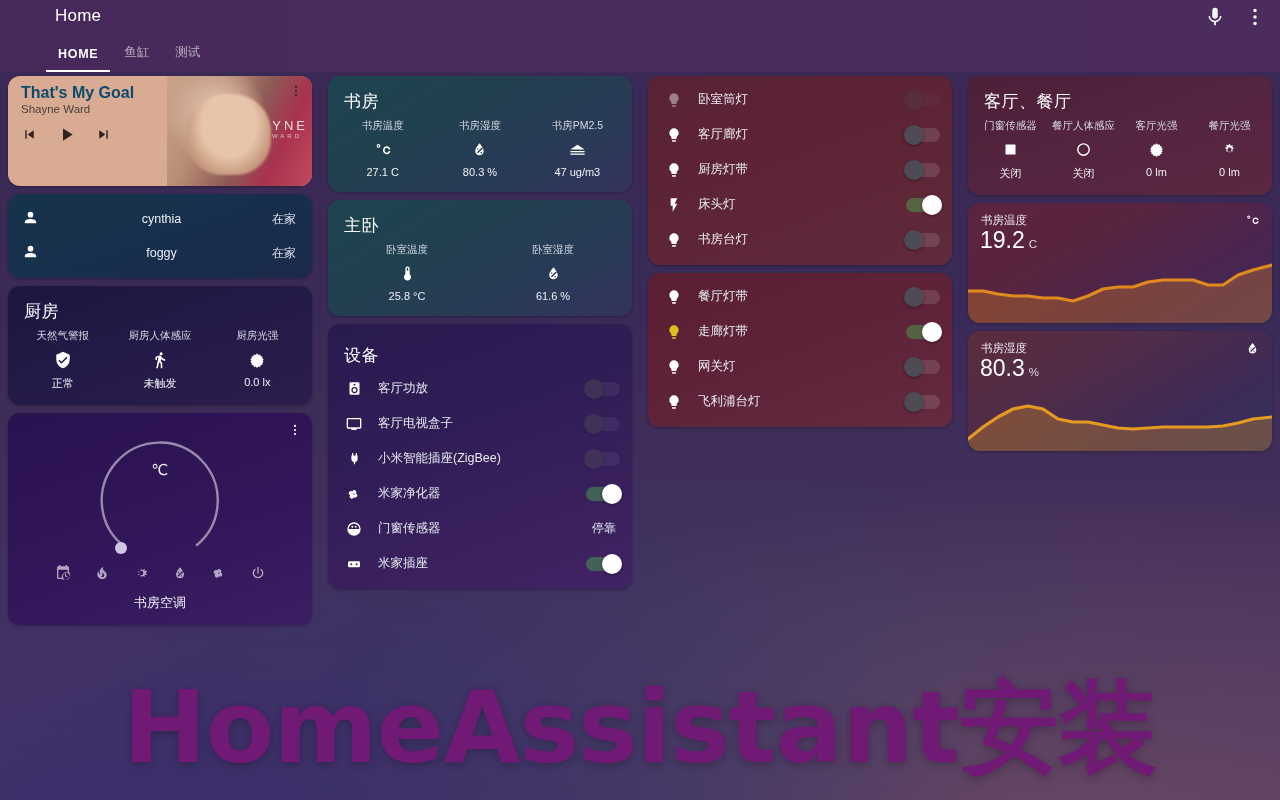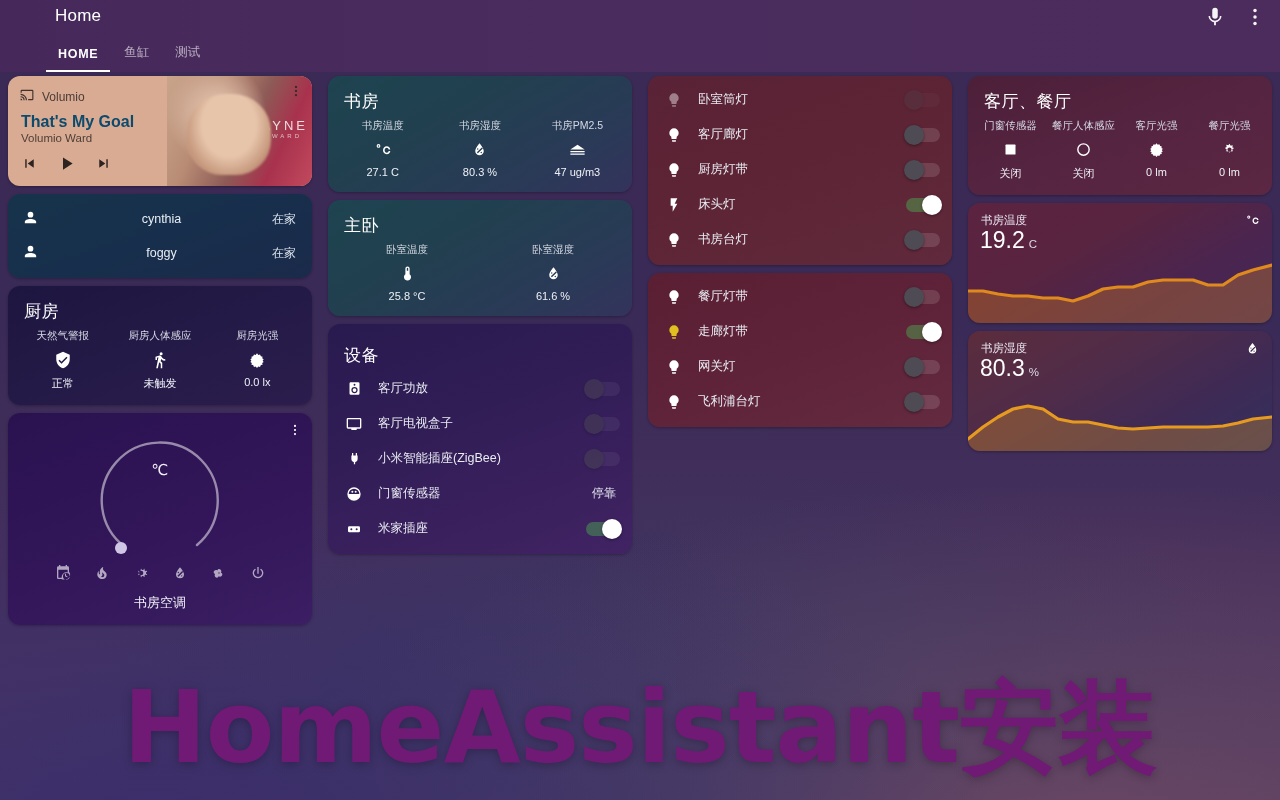--- a/index.html
+++ b/index.html
@@ -205,30 +205,22 @@
         <div class="media-art-text">SHAYNE</div>
         <div class="media-art-sub">WARD</div>
       </div>
       <div class="media-menu">
         <svg width="14" height="14" viewBox="0 0 24 24" fill="#3a2d2a">
             <circle cx="12" cy="5" r="2"></circle>
             <circle cx="12" cy="12" r="2"></circle>
             <circle cx="12" cy="19" r="2"></circle>
           </svg>
       </div>
-      <div class="media-source">
-        <span>
-          <svg width="14" height="14" viewBox="0 0 24 24" fill="#40332f">
-              <path d="M1 18v3h3a3 3 0 0 0-3-3m0-4v2a5 5 0 0 1 5 5h2a7 7 0 0 0-7-7m0-4v2a9 9 0 0 1 9 9h2A11 11 0 0 0 1 10m20-7H3a2 2 0 0 0-2 2v3h2V5h18v14h-7v2h7a2 2 0 0 0 2-2V5a2 2 0 0 0-2-2Z"></path>
-            </svg>
-        </span>
-        <span>Volumio</span>
-      </div>
       <div class="media-title">That's My Goal</div>
-      <div class="media-artist">Volumio Ward</div>
+      <div class="media-artist">Shayne Ward</div>
       <div class="media-controls">
         <span>
           <svg width="17" height="17" viewBox="0 0 24 24">
               <path d="M6 18V6h2v12H6m3.5-6L18 6v12l-8.5-6Z"></path>
             </svg>
         </span>
         <span>
           <svg width="21" height="21" viewBox="0 0 24 24">
               <path d="M8 5.14v14l11-7-11-7Z"></path>
             </svg>
@@ -437,20 +429,31 @@
             <svg width="15" height="15" viewBox="0 0 24 24" fill="#fff">
               <path d="M16 7V3h-2v4h-4V3H8v4H7v6a5 5 0 0 0 4 4.9V21h2v-3.1A5 5 0 0 0 17 13V7h-1Z"></path>
             </svg>
           </span>
         <span class="ename">小米智能插座(ZigBee)</span>
         <span class="toggle off-dim">
             <span class="knob"></span>
           </span>
       </div>
 
+      <div class="entity-row">
+        <span class="eicon">
+            <svg width="16" height="16" viewBox="0 0 24 24" fill="#fff">
+              <path d="M12 11a1 1 0 0 0-1 1 1 1 0 0 0 1 1 1 1 0 0 0 1-1 1 1 0 0 0-1-1m0-5c1.93 0 3.5 1.57 3.5 3.5 0 .76-.24 1.47-.65 2.05 1.17.3 2.15 1.18 2.15 2.45 0 1.93-1.57 3.5-3.5 3.5-.76 0-1.47-.24-2.05-.65-.3 1.17-1.18 2.15-2.45 2.15-1.93 0-3.5-1.57-3.5-3.5 0-.76.24-1.47.65-2.05C5 13.15 4 12.27 4 11c0-1.93 1.57-3.5 3.5-3.5.76 0 1.47.24 2.05.65C9.85 6.98 10.73 6 12 6Z"></path>
+            </svg>
+          </span>
+        <span class="ename">米家净化器</span>
+        <span class="toggle on">
+            <span class="knob"></span>
+          </span>
+      </div>
 
       <div class="entity-row">
         <span class="eicon">
             <svg width="16" height="16" viewBox="0 0 24 24" fill="#fff">
               <path d="M12 2a10 10 0 1 0 10 10A10 10 0 0 0 12 2m0 2a8 8 0 0 1 8 8H4a8 8 0 0 1 8-8m-2.5 3A1.5 1.5 0 1 0 11 8.5 1.5 1.5 0 0 0 9.5 7m5 0A1.5 1.5 0 1 0 16 8.5 1.5 1.5 0 0 0 14.5 7Z"></path>
             </svg>
           </span>
         <span class="ename">门窗传感器</span>
         <span class="estate">停靠</span>
       </div>

